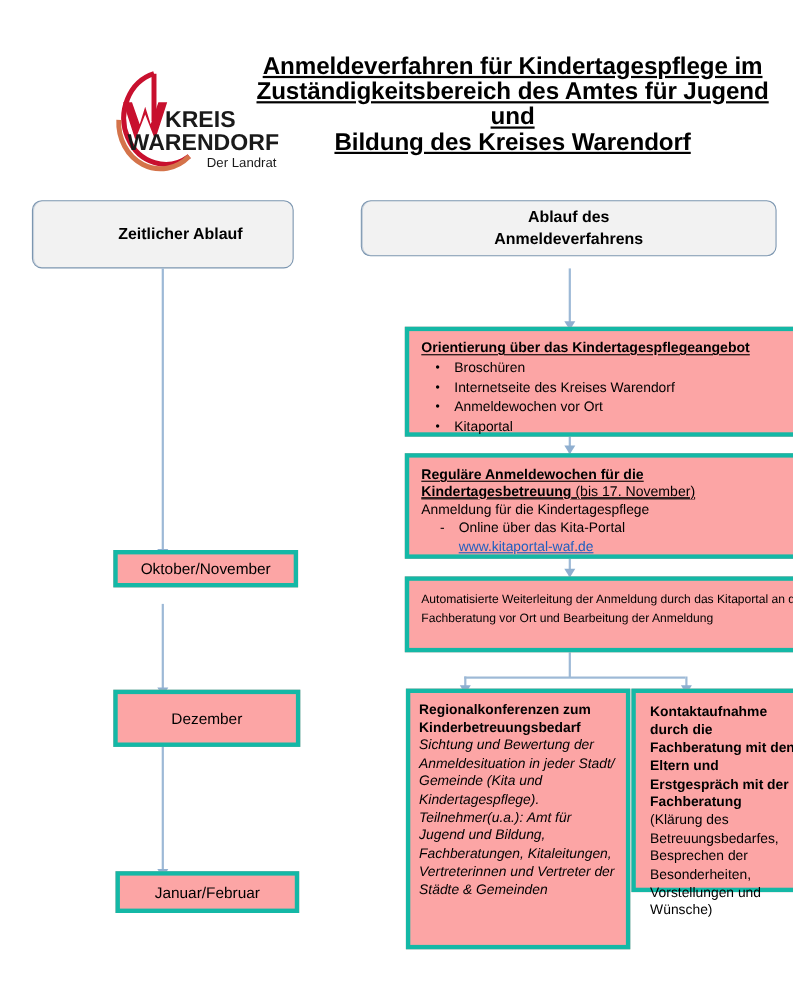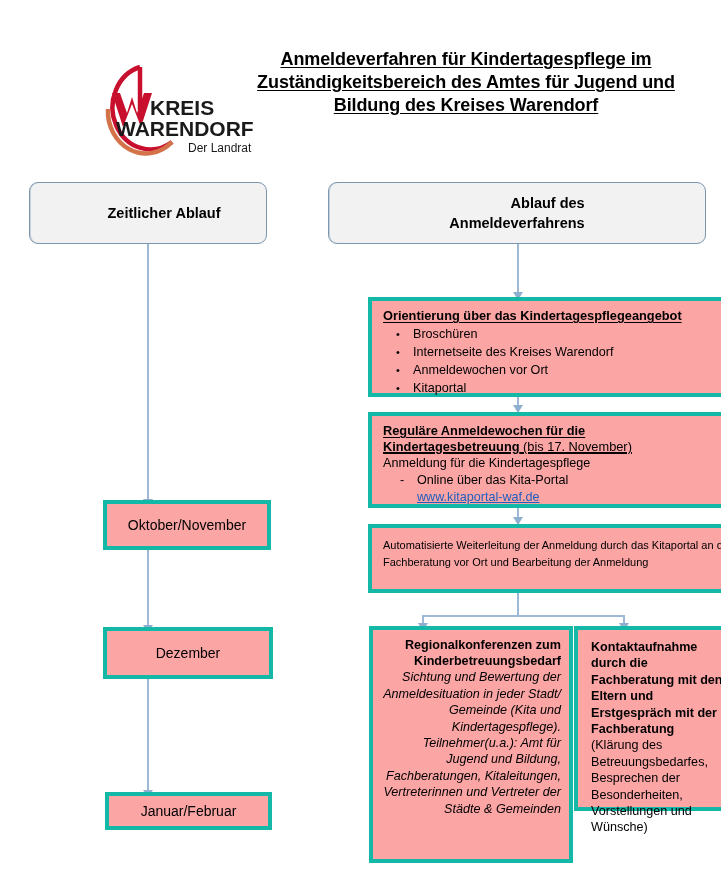--- a/index.html
+++ b/index.html
@@ -29,21 +29,21 @@
     width: 175px; height: 105px;
   }
   #logo svg { display: block; }
 
   #doc-title {
     position: absolute;
     left: 222px;
     top: 48px;
     width: 488px;
     text-align: center;
-    font-size: 18px;
+    font-size: 22px;
     font-weight: bold;
     line-height: 23px;
     letter-spacing: -0.1px;
     color: #000;
   }
   #doc-title span {
     text-decoration: underline;
     text-underline-offset: 2px;
   }
 
@@ -173,37 +173,37 @@
     <span>Anmeldeverfahren für Kindertagespflege im</span><br>
     <span>Zuständigkeitsbereich des Amtes für Jugend und</span><br>
     <span>Bildung des Kreises Warendorf</span>
   </div>
 </div>
 
 <div class="rbox" style="left:29px; top:182px; width:238px; height:62px;padding-left:32px;">
   <span>Zeitlicher Ablauf</span>
 </div>
 
-<div class="rbox" style="left:328px; top:182px; width:378px; height:62px;text-align:right;">
+<div class="rbox" style="left:328px; top:182px; width:378px; height:51px;">
   <div>
     <div>Ablauf des</div>
     <div>Anmeldeverfahrens</div>
   </div>
 </div>
 
 <div class="vline" style="left:147px; top:244px; height:257px;"></div>
 <div class="arrow" style="left:142.5px; top:499px;"></div>
 
 <div class="vline" style="left:147px; top:549px; height:78px;"></div>
 <div class="arrow" style="left:142.5px; top:625px;"></div>
 
 <div class="vline" style="left:147px; top:678px; height:114px;"></div>
 <div class="arrow" style="left:142.5px; top:790px;"></div>
 
-<div class="sbox center" style="left:63px; top:500px; width:168px; height:50px;">
+<div class="sbox center" style="left:63px; top:500px; width:168px; height:34px;">
   <span>Oktober/November</span>
 </div>
 
 <div class="sbox center" style="left:63px; top:627px; width:170px; height:52px;">
   <span>Dezember</span>
 </div>
 
 <div class="sbox center" style="left:65px; top:792px; width:167px; height:38px;">
   <span>Januar/Februar</span>
 </div>
@@ -249,21 +249,21 @@
     </ul>
   </div>
 </div>
 
 <div class="sbox" style="left:328px; top:524px; width:378px; height:69px;">
   <div class="pad" style="padding-top:9px;">
     <div style="font-size:11px; line-height:17px;">Automatisierte Weiterleitung der Anmeldung durch das Kitaportal an die Fachberatung vor Ort und Bearbeitung der Anmeldung</div>
   </div>
 </div>
 
-<div class="sbox" style="left:329px; top:626px; width:204px; height:237px;text-align:right;">
+<div class="sbox" style="left:329px; top:626px; width:204px; height:237px;">
   <div class="pad" style="padding:7px 8px 7px 8px;">
     <div class="bold" style="font-size:12.6px;">Regionalkonferenzen zum</div>
     <div class="bold" style="font-size:12.6px;">Kinderbetreuungsbedarf</div>
     <div style="font-size:12.6px; line-height:16.4px;font-style:italic;">Sichtung und Bewertung der Anmeldesituation in jeder Stadt/ Gemeinde (Kita und Kindertagespflege). Teilnehmer(u.a.): Amt für Jugend und Bildung, Fachberatungen, Kitaleitungen, Vertreterinnen und Vertreter der Städte &amp; Gemeinden</div>
   </div>
 </div>
 
 <div class="sbox" style="left:534px; top:626px; width:172px; height:185px;">
   <div class="pad" style="padding:9px 8px 7px 13px;">
     <div class="bold" style="font-size:12.6px; line-height:16.4px;">Kontaktaufnahme durch die Fachberatung mit den Eltern und Erstgespräch mit der Fachberatung</div>

